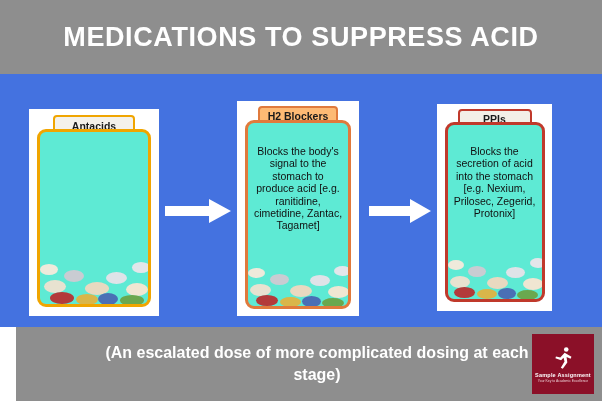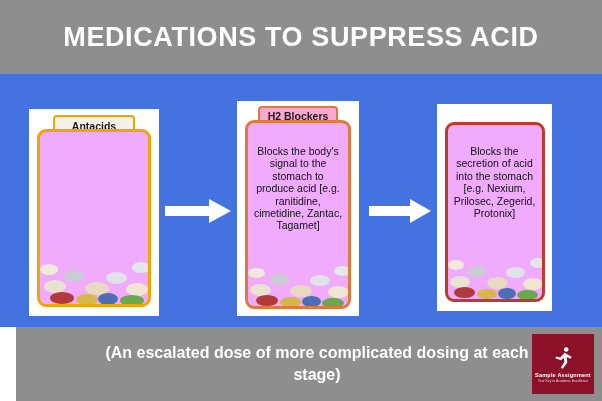--- a/index.html
+++ b/index.html
@@ -107,21 +107,21 @@
   .card.c2 { left: 237px; top: 101px; width: 122px; height: 215px; }
   .card.c3 { left: 437px; top: 104px; width: 115px; height: 207px; }
 
   .bottle {
     position: absolute;
     left: 50%;
     transform: translateX(-50%);
     box-sizing: border-box;
     border-radius: 9px;
     overflow: hidden;
-    background: #f0abfc;
+    background: #5eead4;
   }
   .cap {
     position: absolute;
     left: 50%;
     transform: translateX(-50%);
     box-sizing: border-box;
     border-radius: 4px 4px 2px 2px;
     display: flex;
     align-items: center;
     justify-content: center;
@@ -151,21 +151,21 @@
   .pill {
     position: absolute;
     border-radius: 50%;
   }
   
   .b1 { top: 20px; width: 114px; height: 178px; border: 3px solid #f0a500; }
   .cap1 { top: 6px; width: 82px; height: 21px; background: #f4f1ea; border: 2px solid #f0a500; text-decoration: underline; }
   .b1 .bottle-text { top: 24px; }
   
   .b2 { top: 19px; width: 106px; height: 189px; border: 3px solid #e07a3c; }
-  .cap2 { top: 5px; width: 80px; height: 20px; background: #f9a8d4; border: 2px solid #e07a3c; }
+  .cap2 { top: 5px; width: 80px; height: 20px; background: #fdba74; border: 2px solid #e07a3c; }
   .b2 .bottle-text { top: 22px; }
   
   .b3 { top: 18px; width: 100px; height: 180px; border: 3px solid #c0392b; }
   .cap3 { top: 5px; width: 74px; height: 19px; background: #f3efe7; border: 2px solid #c0392b; }
   .b3 .bottle-text { top: 20px; }
 
   
   .arrow {
     position: absolute;
     height: 26px;
@@ -230,20 +230,23 @@
         <span class="pill" style="left:86px; top:12px; width:17px; height:10px; background:#e3e6ea;"></span>
       </div>
     </div>
   </div>
 
   <svg class="arrow a2" viewBox="0 0 62 26">
     <polygon points="0,8 41,8 41,1 62,13 41,25 41,18 0,18" fill="#ffffff"></polygon>
   </svg>
 
   <div class="card c3">
+    <div class="cap cap3">
+      <span class="cap-label">PPIs</span>
+    </div>
     <div class="bottle b3">
       <div class="bottle-text">Blocks the secretion of acid into the stomach [e.g. Nexium, Prilosec, Zegerid, Protonix]</div>
       <div class="pills">
         <span class="pill" style="left:2px;  top:29px; width:20px; height:12px; background:#e8e2d0;"></span>
         <span class="pill" style="left:20px; top:19px; width:18px; height:11px; background:#c9ccd2;"></span>
         <span class="pill" style="left:39px; top:30px; width:21px; height:12px; background:#e9d9c0;"></span>
         <span class="pill" style="left:58px; top:20px; width:19px; height:11px; background:#dfe3e8;"></span>
         <span class="pill" style="left:75px; top:31px; width:20px; height:12px; background:#f0e6d2;"></span>
         <span class="pill" style="left:6px;  top:40px; width:21px; height:11px; background:#b33a3a;"></span>
         <span class="pill" style="left:29px; top:42px; width:20px; height:10px; background:#d9b64a;"></span>

